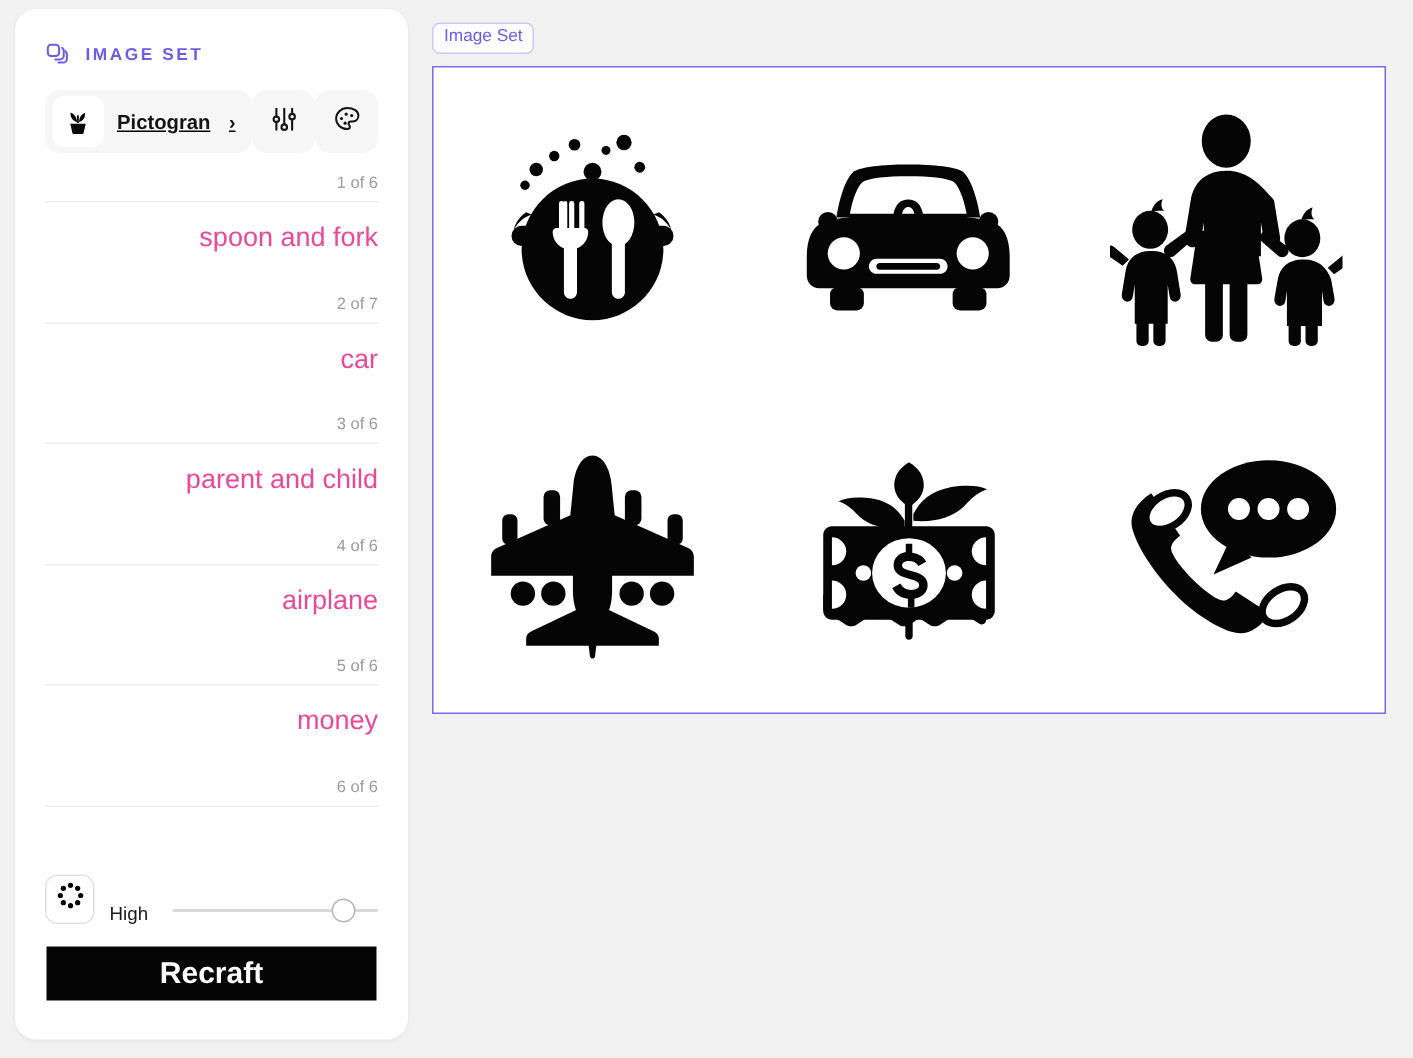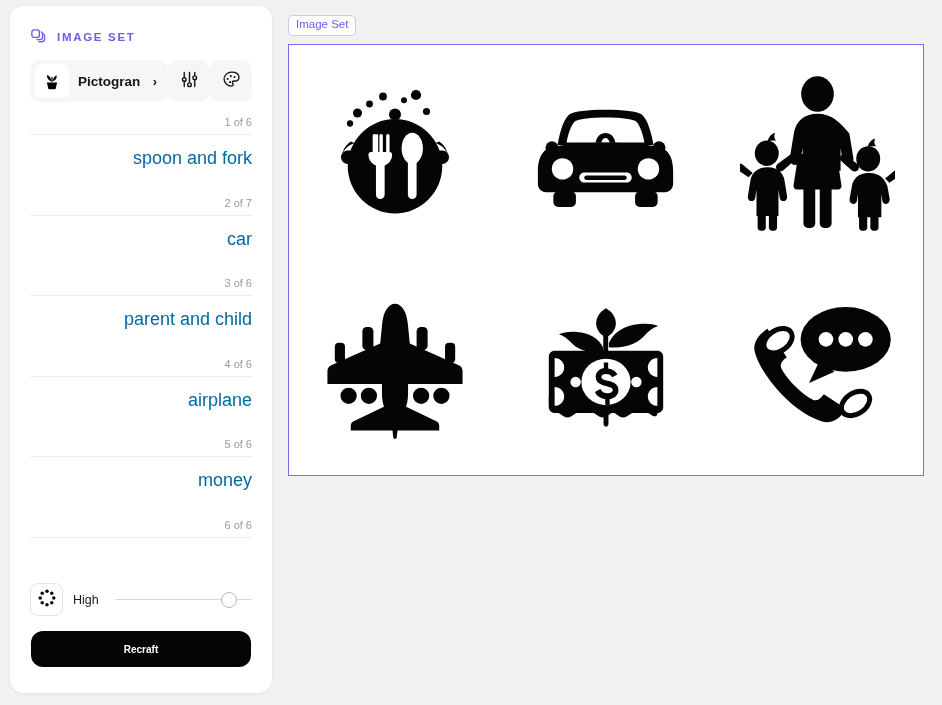--- a/index.html
+++ b/index.html
@@ -26,21 +26,21 @@
     height: 46px; padding-top: 16px;
   }
   .panel-header-title {
     color: #6c5ce7;
     font-size: 11.5px;
     font-weight: bold;
     letter-spacing: 1.7px;
   }
   .stack-icon { width: 18px; height: 18px; flex: 0 0 18px; }
 
-  .tool-row { display: flex; gap: 0; margin-top: 8px; }
+  .tool-row { display: flex; gap: 0; margin-top: 8px; text-decoration: underline; }
   .style-select {
     display: flex; align-items: center;
     background: #f6f6f7;
     border-radius: 10px;
     height: 42px;
     padding: 0 11px 0 5px;
     flex: 1 1 auto;
     gap: 9px;
     cursor: pointer;
   }
@@ -67,31 +67,31 @@
   #prompt-list { margin-top: 14px; text-align: right; }
   .prompt-item { }
   .prompt-count {
     font-size: 11px;
     color: #9b9b9b;
     padding-bottom: 6px;
   }
   .prompt-divider { height: 1px; background: #ececec; }
   .prompt-text {
     font-size: 18px;
-    color: #0369a1;
+    color: #ec4899;
     padding: 13px 0 27px 0;
     line-height: 1.2;
   }
 
   
   #quality-row {
     position: absolute;
     left: 20px; bottom: 77px;
     width: 222px;
-    display: flex; align-items: center; gap: 10px;
+    display: flex; align-items: flex-end; gap: 10px;
   }
   .q-thumb {
     width: 33px; height: 33px;
     border: 1px solid #e4e4e4;
     border-radius: 8px;
     display: flex; align-items: center; justify-content: center;
     background: #fff;
     flex: 0 0 33px;
     cursor: pointer;
   }
@@ -110,22 +110,22 @@
     cursor: grab;
   }
 
   #recraft-button {
     position: absolute;
     left: 21px; bottom: 26px;
     width: 220px; height: 36px;
     background: #050505;
     color: #ffffff;
     border: none;
-    border-radius: 12px;
-    font-size: 10px;
+    border-radius: 0;
+    font-size: 20px;
     font-weight: bold;
     font-family: "Liberation Sans", sans-serif;
     cursor: pointer;
   }
 
   
   #canvas-area { position: absolute; left: 288px; top: 14px; }
   #canvas-badge {
     display: inline-block;
     background: #fdfdff;

